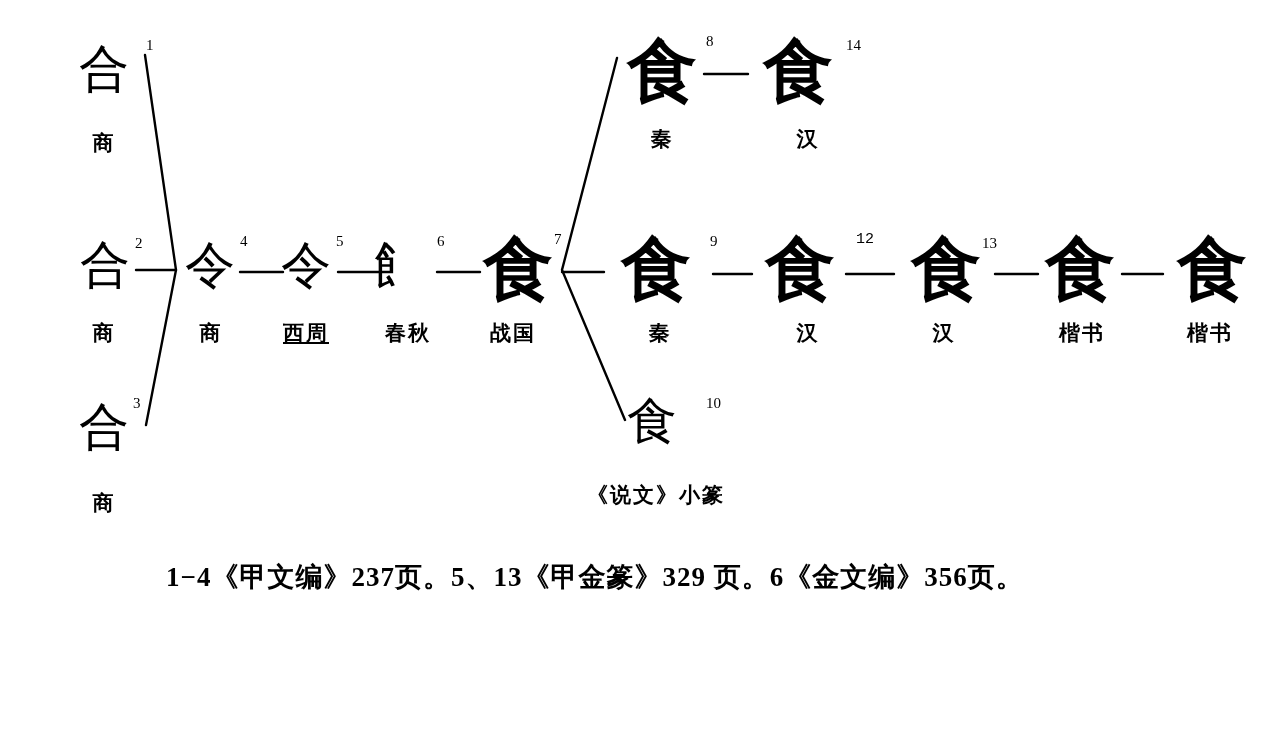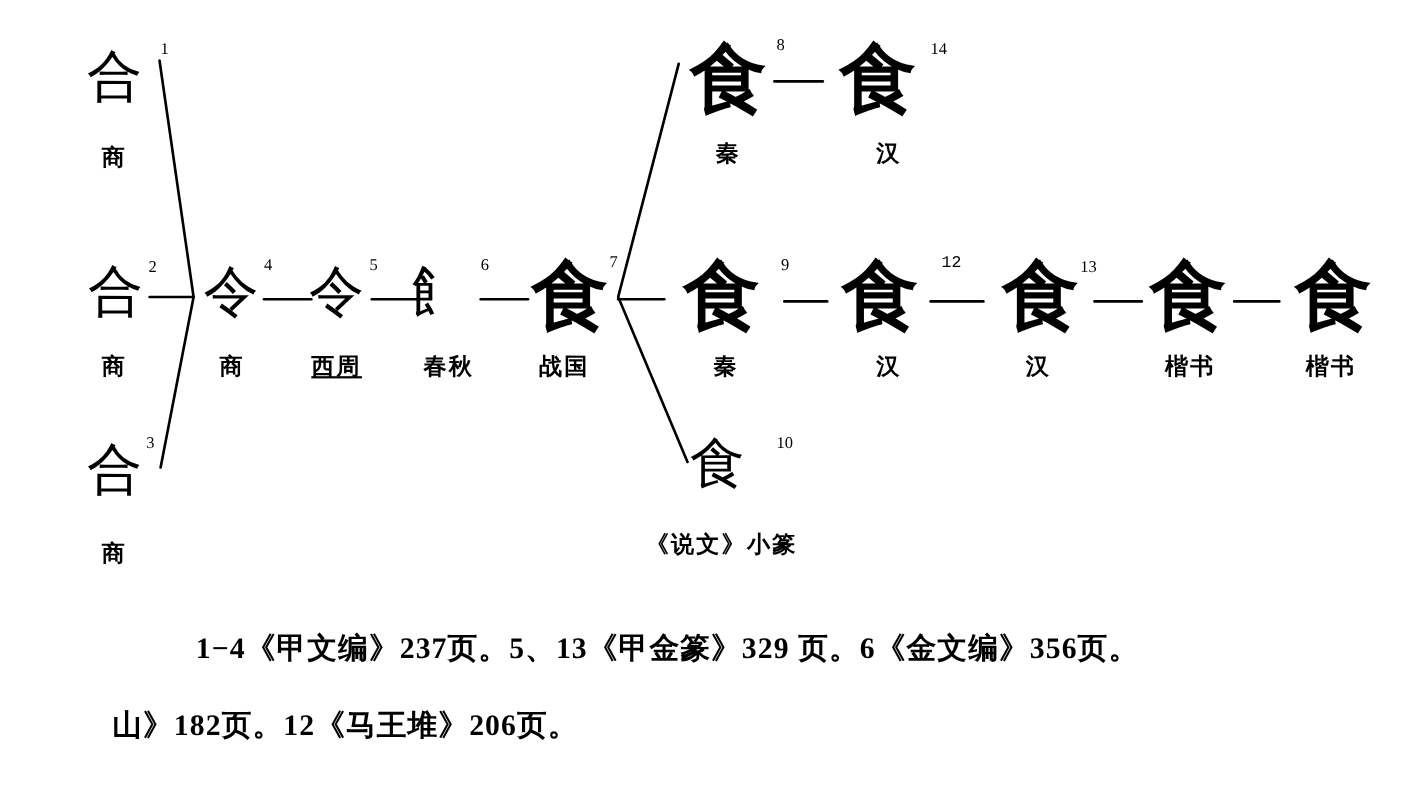--- a/index.html
+++ b/index.html
@@ -58,21 +58,21 @@
       left: 86px;
       top: 546px;
       width: 1170px;
       font-family: "Liberation Serif", "DejaVu Serif", serif;
       font-size: 27px;
       font-weight: bold;
       line-height: 54px;
       letter-spacing: 1px;
     }
     #caption p {
-      margin: 16px;
+      margin: 4px;
       white-space: nowrap;
     }
     #caption p.first { text-indent: 76px; }
   </style>
 </head>
 <body>
 
 <div id="diagram">
 
   <svg class="lines" viewBox="0 0 1280 530">
@@ -150,14 +150,13 @@
   <div class="glyph big" style="left:1212px; top:234px;">食</div>
   <div class="label" style="left:1210px; top:322px;">楷书</div>
 
   <div class="glyph archaic" style="left:652px; top:396px;">食</div>
   <div class="num" style="left:696px; top:396px;margin-left:10px;">10</div>
   <div class="label" style="left:656px; top:484px;">《说文》小篆</div>
 </div>
 
 <div id="caption">
   <p class="first">1−4《甲文编》237页。5、13《甲金篆》329 页。6《金文编》356页。</p>
-  <p>山》182页。12《马王堆》206页。</p>
 </div>
 
 </body></html>

